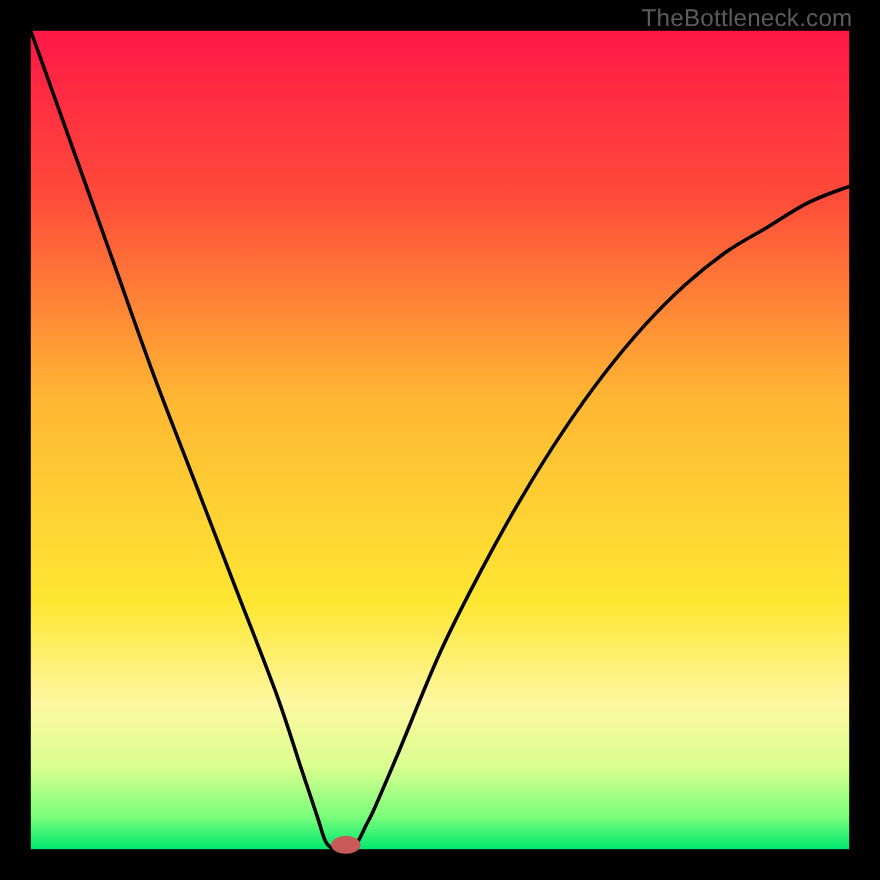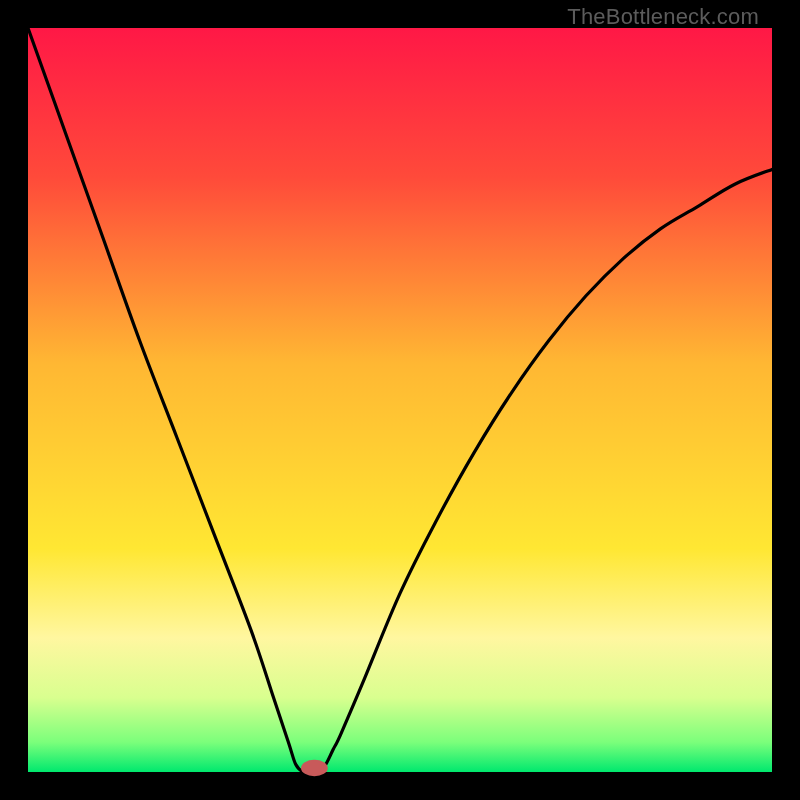--- a/index.html
+++ b/index.html
@@ -21,21 +21,21 @@
     position: absolute;
     left: 28px;
     top: 28px;
     width: 744px;
     height: 744px;
     
   }
   .watermark {
     position: absolute;
     top: 4px;
-    right: 41px;
+    right: 25px;
     color: #5c5c5c;
     font-size: 22px;
     font-weight: 500;
     letter-spacing: 0.2px;
     user-select: none;
   }
   svg.curve {
     position: absolute;
     left: 0; top: 0;
     width: 744px;

